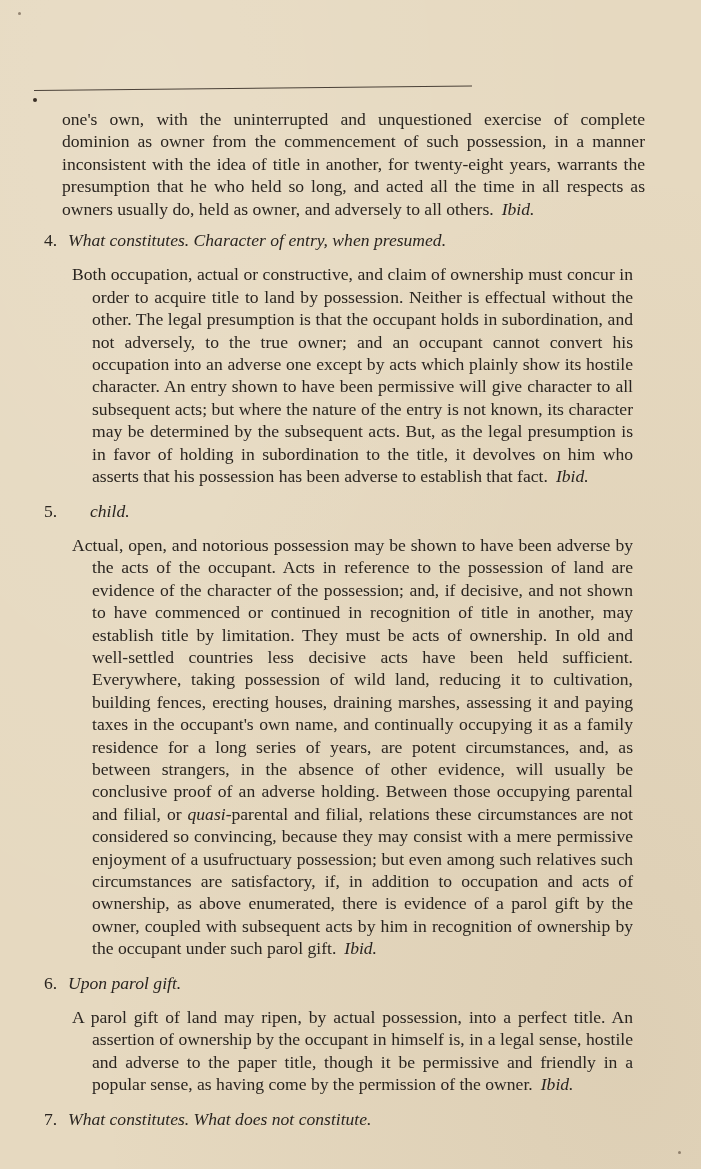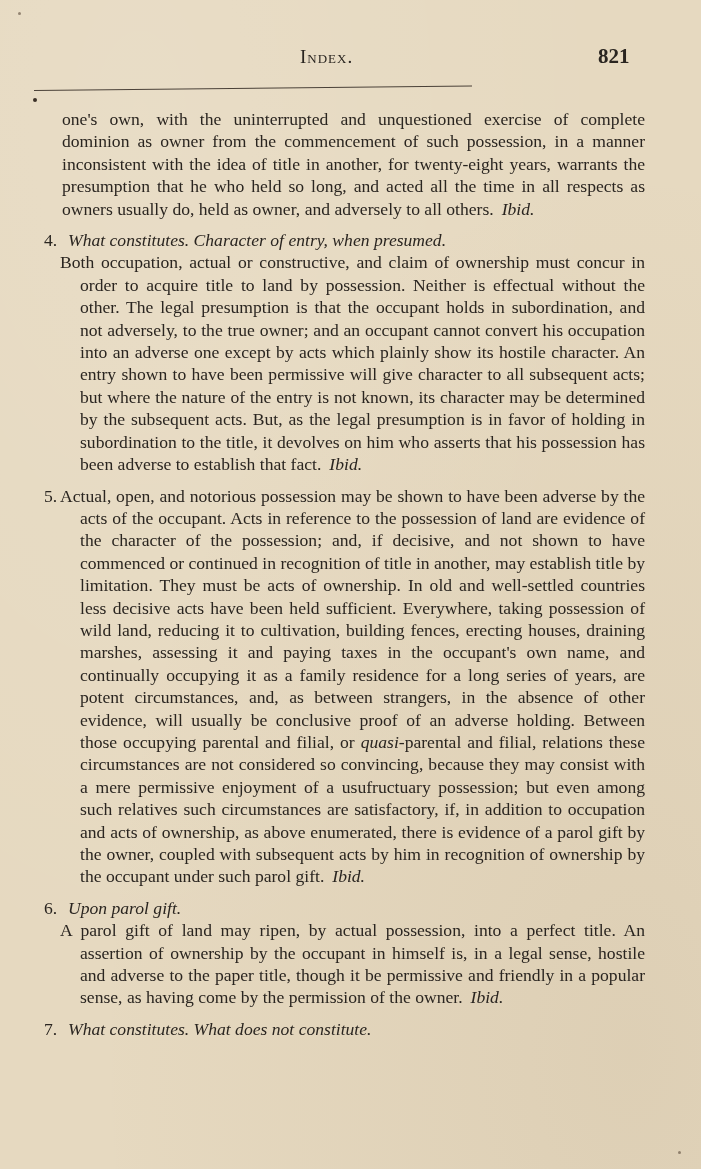--- a/index.html
+++ b/index.html
@@ -40,34 +40,30 @@
     font-size: 17.6px; line-height: 22.4px;
     text-align: justify;
   }
   .para { margin: 0; }
   .cont { padding-left: 2px; }
   .entry { margin-top: 9px; }
   .entry-heading { position: relative; font-style: italic; padding-left: 0; }
   .entry-num { position: absolute; left: -16px; font-style: normal; }
   .entry-head-inner { display: block; padding-left: 8px; font-style: italic; }
   .entry-head-inner .cont-line { display: block; padding-left: 22px; }
-  .entry-body { text-indent: -20px; padding-left: 20px; margin: 0; }
+  .entry-body { text-indent: -20px; padding-left: 20px; margin: 12px; }
   .ibid { font-style: italic; margin-left: 8px; font-family: Liberation Serif, serif; }
   .ital { font-style: italic; }
   .speck { position: absolute; width: 3px; height: 3px; background: #5a4a3a; border-radius: 50%; opacity: .6; }
 </style>
 </head>
 <body>
 
 <div class="page">
 
-  <div class="header">
-    <span class="running-title">Index.</span>
-    <span class="page-number">821</span>
-  </div>
   <div class="rule"></div>
   <div class="rule-dot"></div>
 
   <div class="body-text">
 
     <p class="para cont">
       <span>one's own, with the uninterrupted and unquestioned exercise of complete dominion as owner from the commencement of such possession, in a manner inconsistent with the idea of title in another, for twenty-eight years, warrants the presumption that he who held so long, and acted all the time in all respects as owners usually do, held as owner, and adversely to all others.</span><span class="ibid">Ibid.</span>
     </p>
 
     <div class="entry">
@@ -77,20 +73,21 @@
       </div>
       <p class="entry-body">
         <span>Both occupation, actual or constructive, and claim of ownership must concur in order to acquire title to land by possession. Neither is effectual without the other. The legal presumption is that the occupant holds in subordination, and not adversely, to the true owner; and an occupant cannot convert his occupation into an adverse one except by acts which plainly show its hostile character. An entry shown to have been permissive will give character to all subsequent acts; but where the nature of the entry is not known, its character may be determined by the subsequent acts. But, as the legal presumption is in favor of holding in subordination to the title, it devolves on him who asserts that his possession has been adverse to establish that fact.</span><span class="ibid">Ibid.</span>
       </p>
     </div>
 
     <div class="entry">
       <div class="entry-heading">
         <span class="entry-num">5.</span>
         <span class="entry-head-inner">
+          <span class="cont-line">child.</span>
         </span>
       </div>
       <p class="entry-body">
         <span>Actual, open, and notorious possession may be shown to have been adverse by the acts of the occupant. Acts in reference to the possession of land are evidence of the character of the possession; and, if decisive, and not shown to have commenced or continued in recognition of title in another, may establish title by limitation. They must be acts of ownership. In old and well-settled countries less decisive acts have been held sufficient. Everywhere, taking possession of wild land, reducing it to cultivation, building fences, erecting houses, draining marshes, assessing it and paying taxes in the occupant's own name, and continually occupying it as a family residence for a long series of years, are potent circumstances, and, as between strangers, in the absence of other evidence, will usually be conclusive proof of an adverse holding. Between those occupying parental and filial, or</span>
         <span class="ital">quasi</span><span>-parental and filial, relations these circumstances are not considered so convincing, because they may consist with a mere permissive enjoyment of a usufructuary possession; but even among such relatives such circumstances are satisfactory, if, in addition to occupation and acts of ownership, as above enumerated, there is evidence of a parol gift by the owner, coupled with subsequent acts by him in recognition of ownership by the occupant under such parol gift.</span><span class="ibid">Ibid.</span>
       </p>
     </div>
 
     <div class="entry">
       <div class="entry-heading">

